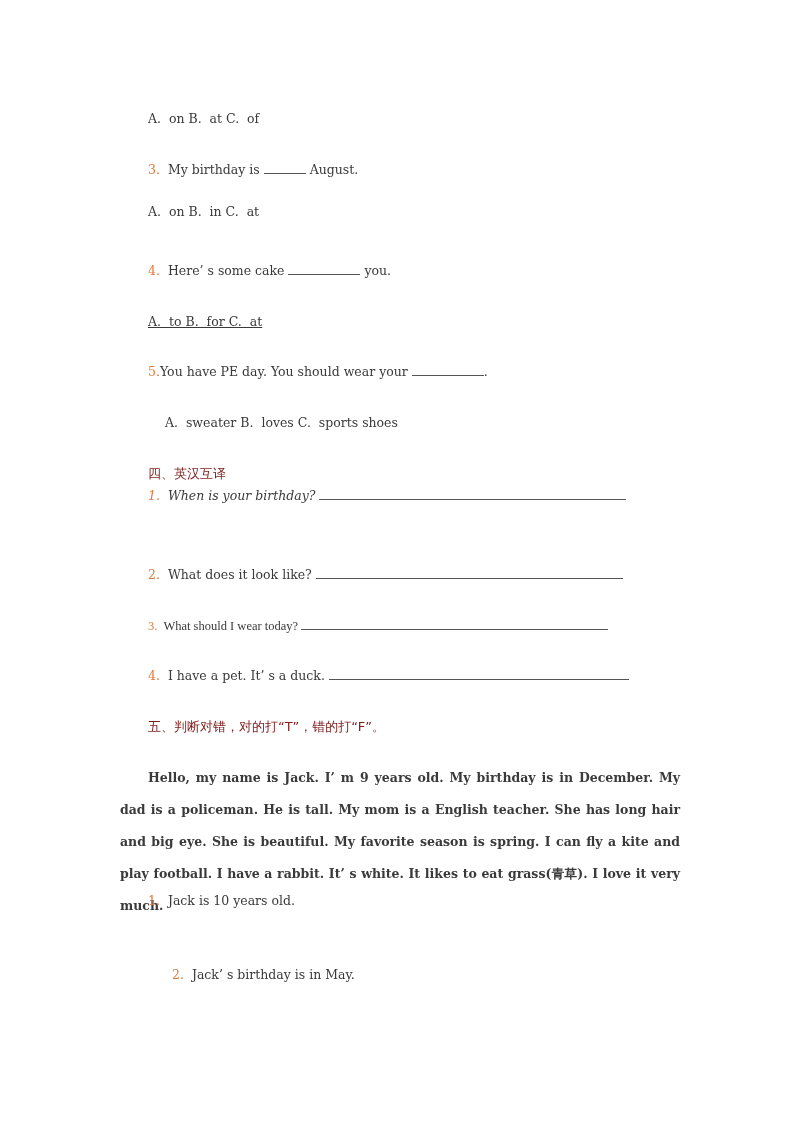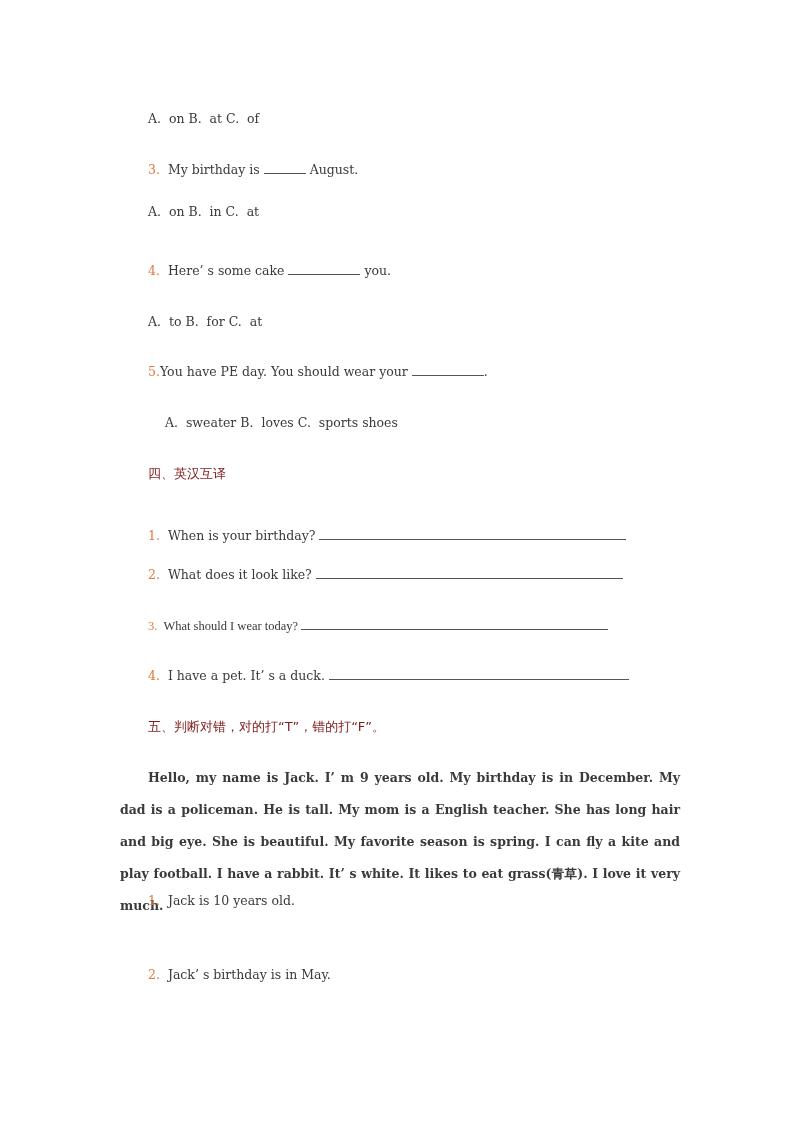--- a/index.html
+++ b/index.html
@@ -13,30 +13,30 @@
 </style>
 </head>
 <body>
 
 <div class="line" style="top:111px;">A.  on B.  at C.  of</div>
 
 <div class="line" style="top:162px;"><span class="num">3.</span>  <span>My birthday is </span><span class="blank" style="width:42px;"></span><span> August.</span></div>
 <div class="line" style="top:204px;">A.  on B.  in C.  at</div>
 
 <div class="line" style="top:263px;"><span class="num">4.</span>  <span>Here’ s some cake </span><span class="blank" style="width:72px;"></span><span> you.</span></div>
-<div class="line" style="top:314px;">A.  to B.  for C.  at</div>
+<div class="line" style="top:314px;text-decoration:underline;">A.  to B.  for C.  at</div>
 
 <div class="line" style="top:364px;text-align:center;"><span class="num">5.</span><span>You have PE day. You should wear your </span><span class="blank" style="width:72px;"></span><span>.</span></div>
 <div class="line" style="top:415px;margin-left:17px;">A.  sweater B.  loves C.  sports shoes</div>
 
 <div class="line head" style="top:466px;">四、英汉互译</div>
 
-<div class="line" style="top:528px;"><span class="num">1.</span>  <span>When is your birthday? </span><span class="blank" style="width:307px;"></span></div>
+<div class="line" style="top:488px;font-style:italic;"><span class="num">1.</span>  <span>When is your birthday? </span><span class="blank" style="width:307px;"></span></div>
 <div class="line" style="top:567px;"><span class="num">2.</span>  <span>What does it look like? </span><span class="blank" style="width:307px;"></span></div>
 <div class="line" style="top:618px;font-family:Liberation Serif, serif;"><span class="num">3.</span>  <span>What should I wear today? </span><span class="blank" style="width:307px;"></span></div>
 <div class="line" style="top:668px;"><span class="num">4.</span>  <span>I have a pet. It’ s a duck. </span><span class="blank" style="width:300px;"></span></div>
 
 <div class="line head" style="top:719px;">五、判断对错，对的打“T”，错的打“F”。</div>
 
 <div class="para" style="top:762px; text-indent:28px;">Hello, my name is Jack. I’ m 9 years old. My birthday is in December. My dad is a policeman. He is tall. My mom is a English teacher. She has long hair and big eye. She is beautiful. My favorite season is spring. I can fly a kite and play football. I have a rabbit. It’ s white. It likes to eat grass(青草). I love it very much.</div>
 
 <div class="line" style="top:893px;"><span class="num">1.</span>  <span>Jack is 10 years old.</span></div>
-<div class="line" style="top:967px;"><span class="num">2.</span>  <span>Jack’ s birthday is in May.</span></div>
+<div class="line" style="top:967px;margin-left:24px;"><span class="num">2.</span>  <span>Jack’ s birthday is in May.</span></div>
 
 </body></html>

